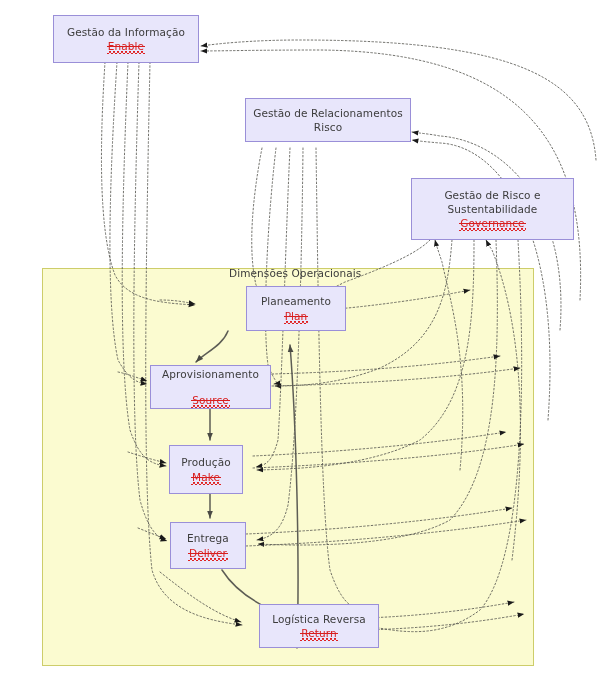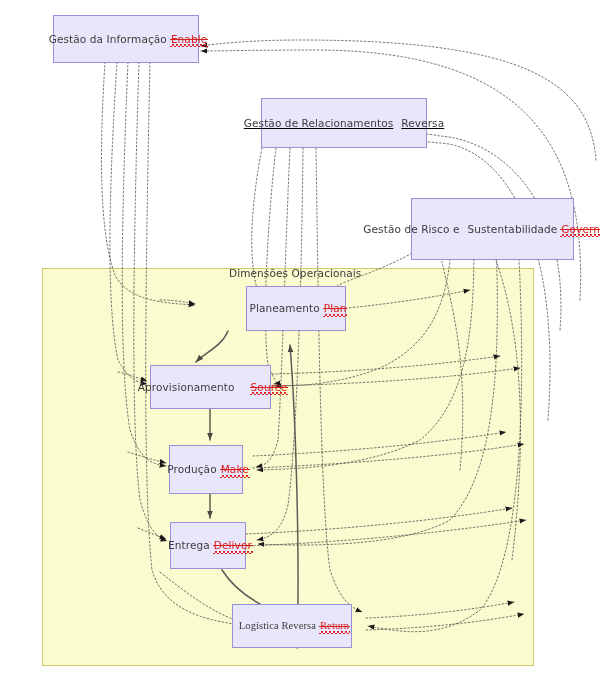--- a/index.html
+++ b/index.html
@@ -32,20 +32,21 @@
     color:#3a3a3a;
     white-space:nowrap;
     letter-spacing:.1px;
   }
   .node{
     position:absolute;
     background:#e8e6fb;
     border:1px solid #9a8fd8;
     box-sizing:border-box;
     display:flex;
+    flex-direction:column;
     align-items:center;
     justify-content:center;
     text-align:center;
     line-height:1.35;
   }
   .node .pt{
     font-size:10.5px;
     color:#3c3c3c;
     white-space:nowrap;
     letter-spacing:.1px;
@@ -150,26 +151,26 @@
       <path d="M222,570 C236,592 260,606 284,615"></path>
       <path d="M297,648 C300,560 296,420 290,345"></path>
     </g>
   </svg>
 
   <div class="node" style="left:53px;top:15px;width:146px;height:48px;">
     <span class="pt">Gestão da Informação</span>
     <span class="en"><span class="strike"></span><span>Enable</span></span>
   </div>
 
-  <div class="node" style="left:261px;top:98px;width:166px;height:50px;text-decoration:underline;">
+  <div class="node" style="left:245px;top:98px;width:166px;height:44px;">
     <span class="pt">Gestão de Relacionamentos</span>
-    <span class="pt">Reversa</span>
+    <span class="pt">Risco</span>
   </div>
 
-  <div class="node" style="left:411px;top:178px;width:163px;height:62px;margin-top:20px;">
+  <div class="node" style="left:411px;top:178px;width:163px;height:62px;">
     <span class="pt">Gestão de Risco e</span>
     <span class="pt">Sustentabilidade</span>
     <span class="en"><span class="strike"></span><span>Governance</span></span>
   </div>
 
   <div class="node" style="left:198px;top:286px;width:100px;height:45px;margin-left:48px;">
     <span class="pt">Planeamento</span>
     <span class="en"><span class="strike"></span><span>Plan</span></span>
   </div>
 
@@ -181,18 +182,18 @@
   <div class="node" style="left:169px;top:445px;width:74px;height:49px;">
     <span class="pt">Produção</span>
     <span class="en"><span class="strike"></span><span>Make</span></span>
   </div>
 
   <div class="node" style="left:170px;top:522px;width:76px;height:47px;justify-content:center;">
     <span class="pt">Entrega</span>
     <span class="en"><span class="strike"></span><span>Deliver</span></span>
   </div>
 
-  <div class="node" style="left:232px;top:604px;width:120px;height:44px;font-family:Liberation Serif, serif;">
+  <div class="node" style="left:259px;top:604px;width:120px;height:44px;">
     <span class="pt">Logística Reversa</span>
     <span class="en"><span class="strike"></span><span>Return</span></span>
   </div>
 
 </div>
 
 </body></html>

